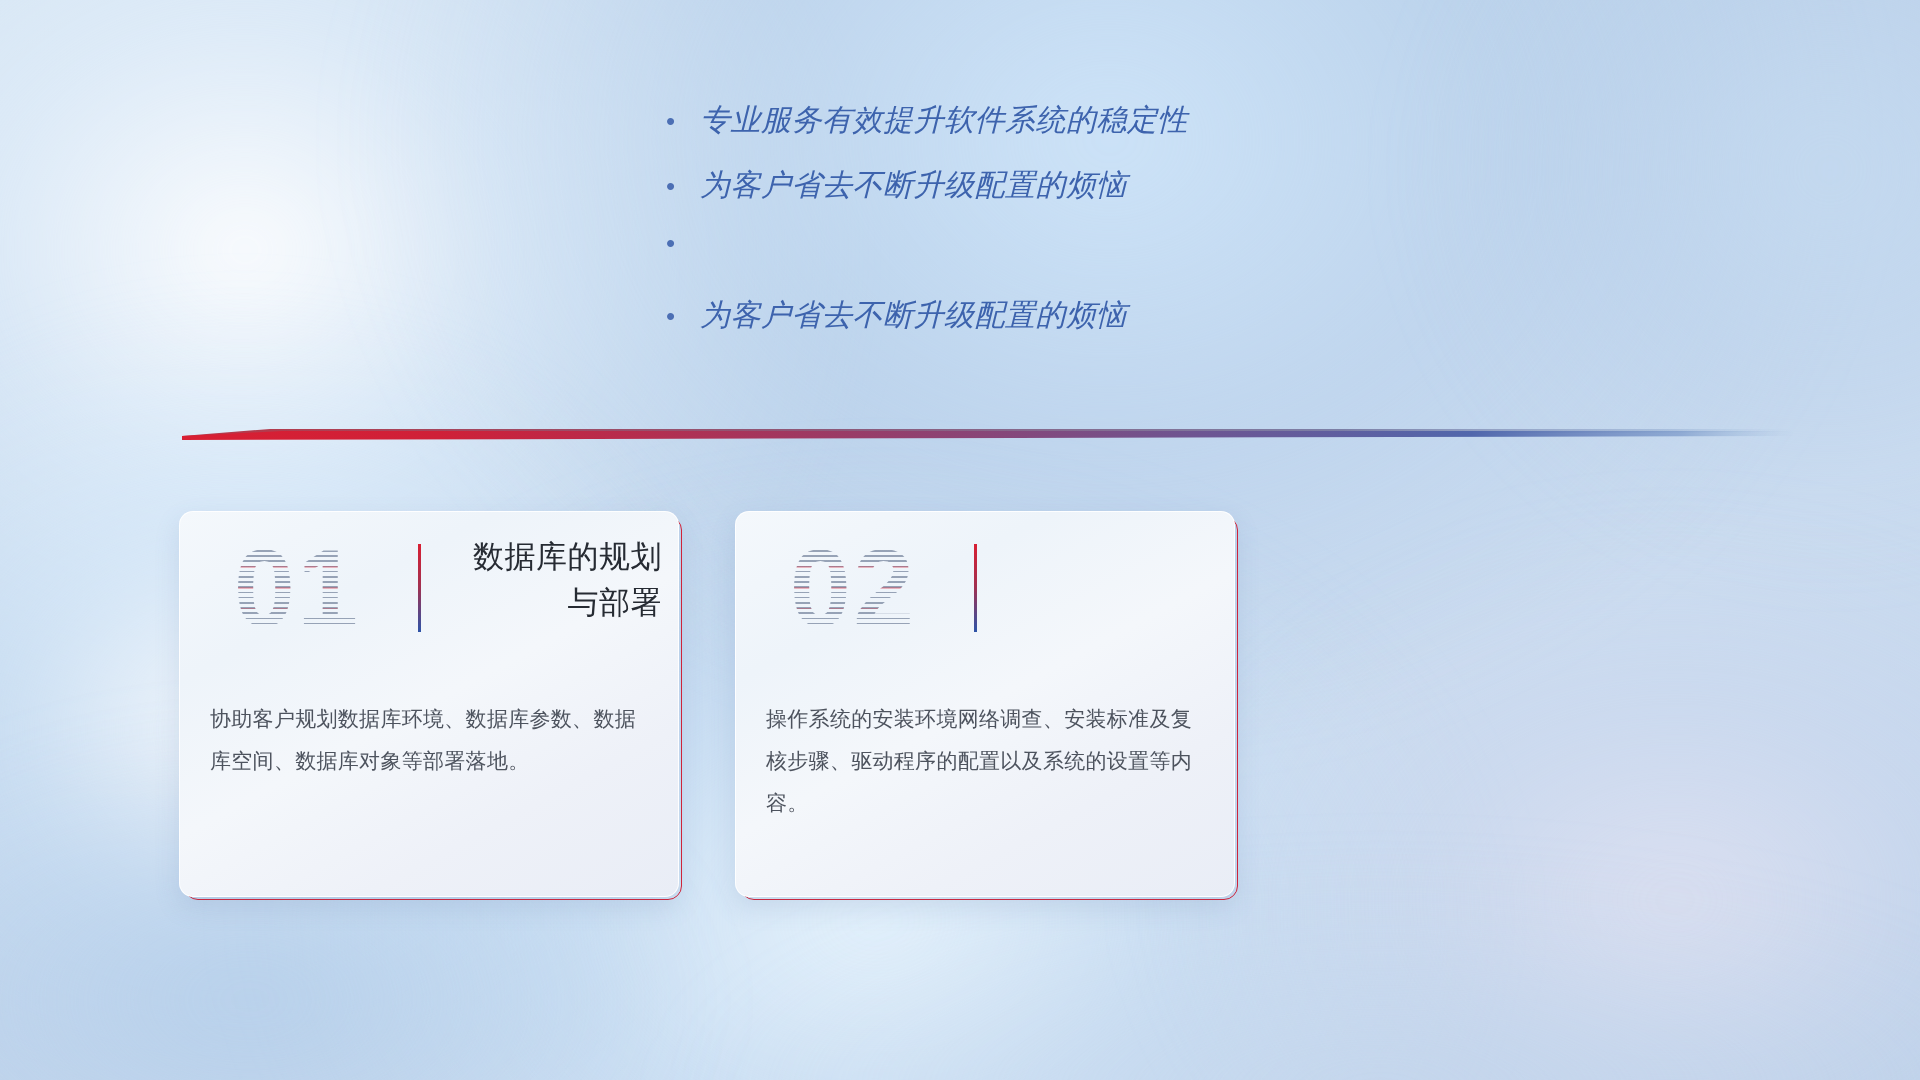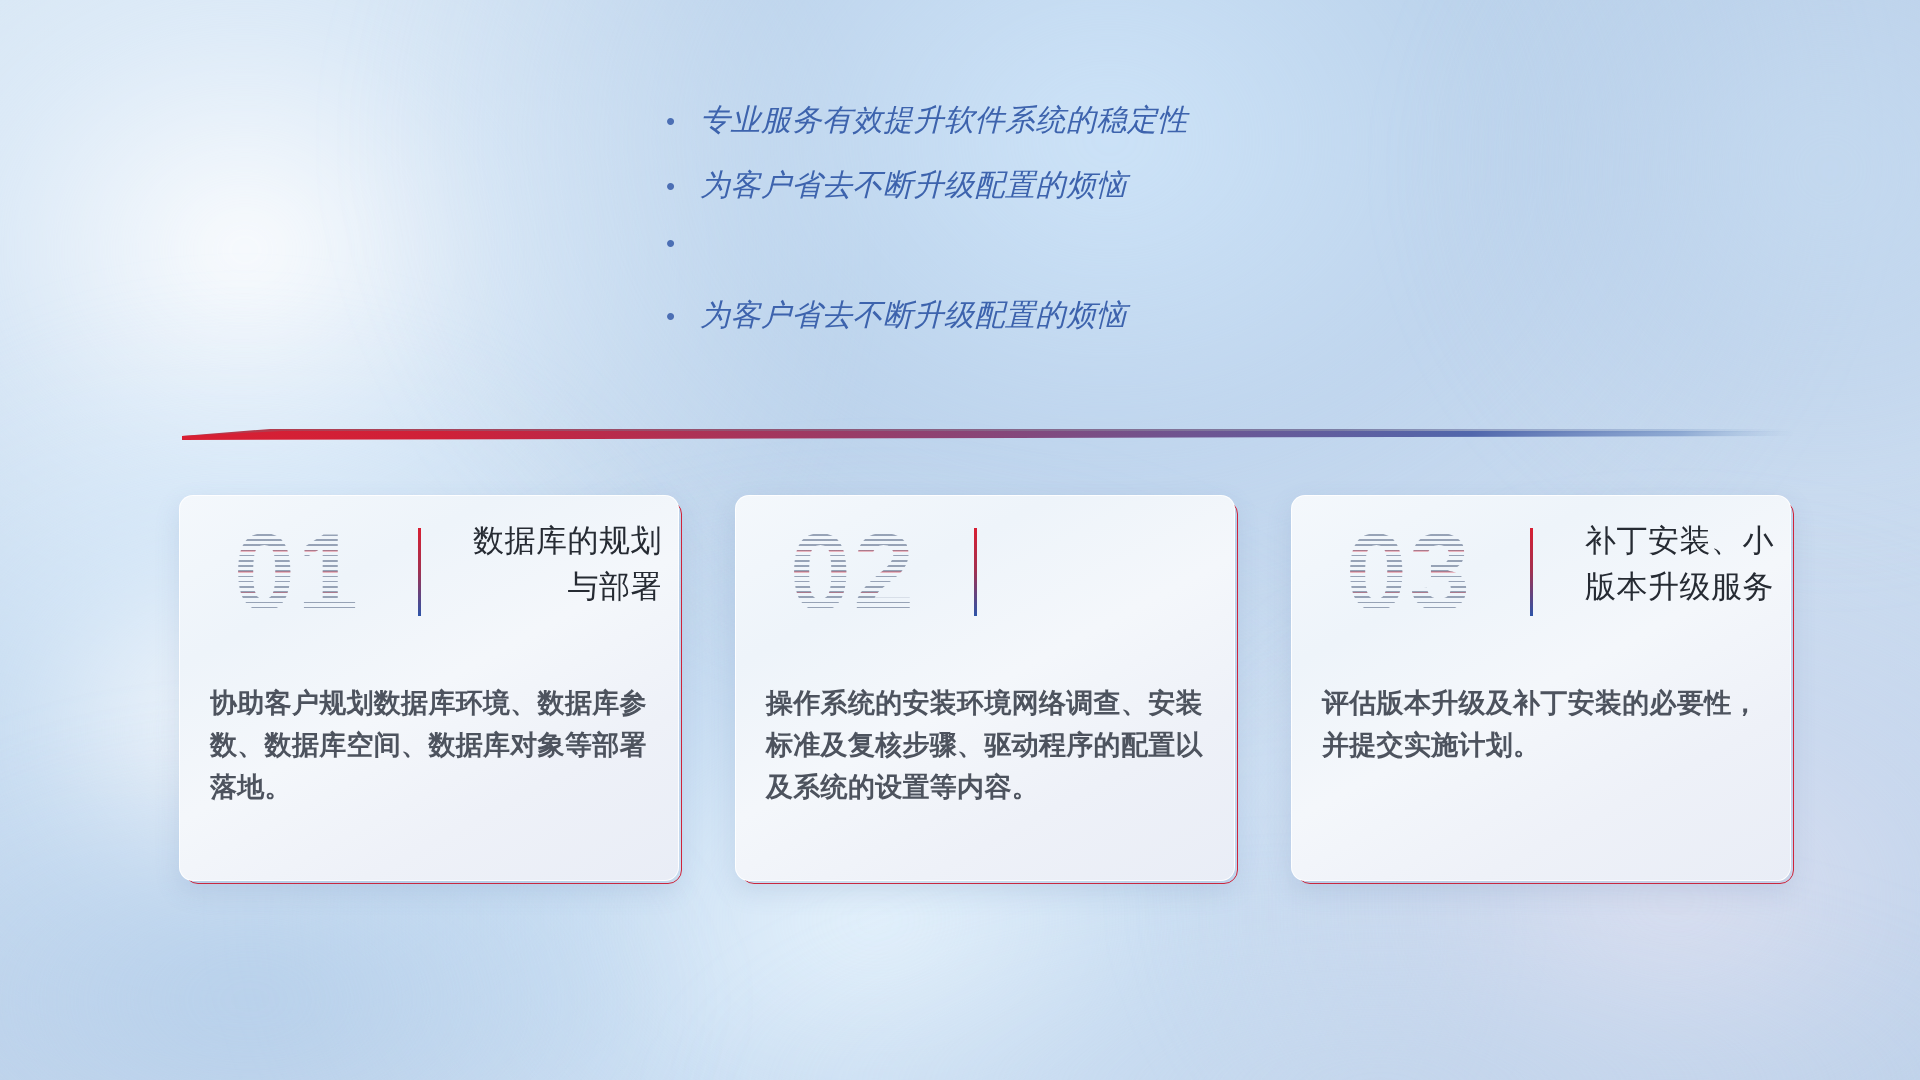--- a/index.html
+++ b/index.html
@@ -43,21 +43,21 @@
   .bullet-row{display:flex;align-items:baseline;height:65px;}
   .bullet-dot{width:34px;flex:0 0 34px;color:#4c6fb4;font-size:26px;line-height:1;
     text-align:left;padding-left:6px;}
   .bullet-text{font-size:30px;color:#3d63ad;letter-spacing:.5px;white-space:nowrap;font-style:italic;}
 
   
   .divider{position:absolute;left:182px;top:424px;width:1612px;height:18px;}
   .divider svg{display:block;}
 
   
-  .cards{position:absolute;left:184px;top:500px;width:1612px;height:390px;
+  .cards{position:absolute;left:184px;top:516px;width:1612px;height:390px;
     display:flex;gap:58px;}
   .card{position:relative;width:498px;height:384px;border-radius:14px;}
   .card-accent{position:absolute;inset:0;border-radius:14px;
     border:1.6px solid #d81f33;}
   .card-face{position:absolute;left:-5px;top:-5px;width:498px;height:384px;
     border-radius:14px;
     background:linear-gradient(152deg,#f4f8fc 0%,#eef4fa 26%,#f4f7fb 50%,#eef1f8 74%,#e9edf6 100%);
     border:1px solid rgba(255,255,255,.9);
     box-shadow:0 10px 26px rgba(90,120,165,.16);
     overflow:hidden;}
@@ -78,21 +78,21 @@
         to bottom,
         rgba(216,31,51,.30) 0px, rgba(216,31,51,.30) 1.5px,
         rgba(0,0,0,0) 1.5px, rgba(0,0,0,0) 21px);
     text-align:center;pointer-events:none;}
   .card-rule{position:absolute;left:238px;top:32px;width:3px;height:88px;
     background:linear-gradient(to bottom,#d81f33 0%,#a3304f 48%,#2d54a8 100%);}
   .card-title{position:absolute;left:270px;top:22px;width:212px;
     font-size:31px;line-height:46px;color:#262b33;font-weight:400;
     letter-spacing:.5px;text-align:right;}
   .card-desc{position:absolute;left:30px;top:186px;width:440px;
-    font-size:27px;line-height:42px;color:#4d535e;letter-spacing:.3px;font-weight:bold;}
+    font-size:21px;line-height:42px;color:#4d535e;letter-spacing:.3px;}
 </style>
 </head>
 <body>
 
 <div id="stage">
 
   <div class="bg-base"></div>
   <div class="bg-g1"></div>
   <div class="bg-g2"></div>
   <div class="bg-g6"></div>
@@ -170,28 +170,16 @@
       <div class="card-face">
         <div class="card-head">
           <div class="card-num">02</div>
           <div class="card-num-tint">02</div>
           <div class="card-rule"></div>
         </div>
         <div class="card-desc">操作系统的安装环境网络调查、安装标准及复核步骤、驱动程序的配置以及系统的设置等内容。</div>
       </div>
     </div>
 
-    <div class="card">
-      <div class="card-accent"></div>
-      <div class="card-face">
-        <div class="card-head">
-          <div class="card-num">03</div>
-          <div class="card-num-tint">03</div>
-          <div class="card-rule"></div>
-          <div class="card-title">补丁安装、小版本升级服务</div>
-        </div>
-        <div class="card-desc">评估版本升级及补丁安装的必要性，并提交实施计划。</div>
-      </div>
-    </div>
 
   </div>
 
 </div>
 
 </body></html>

